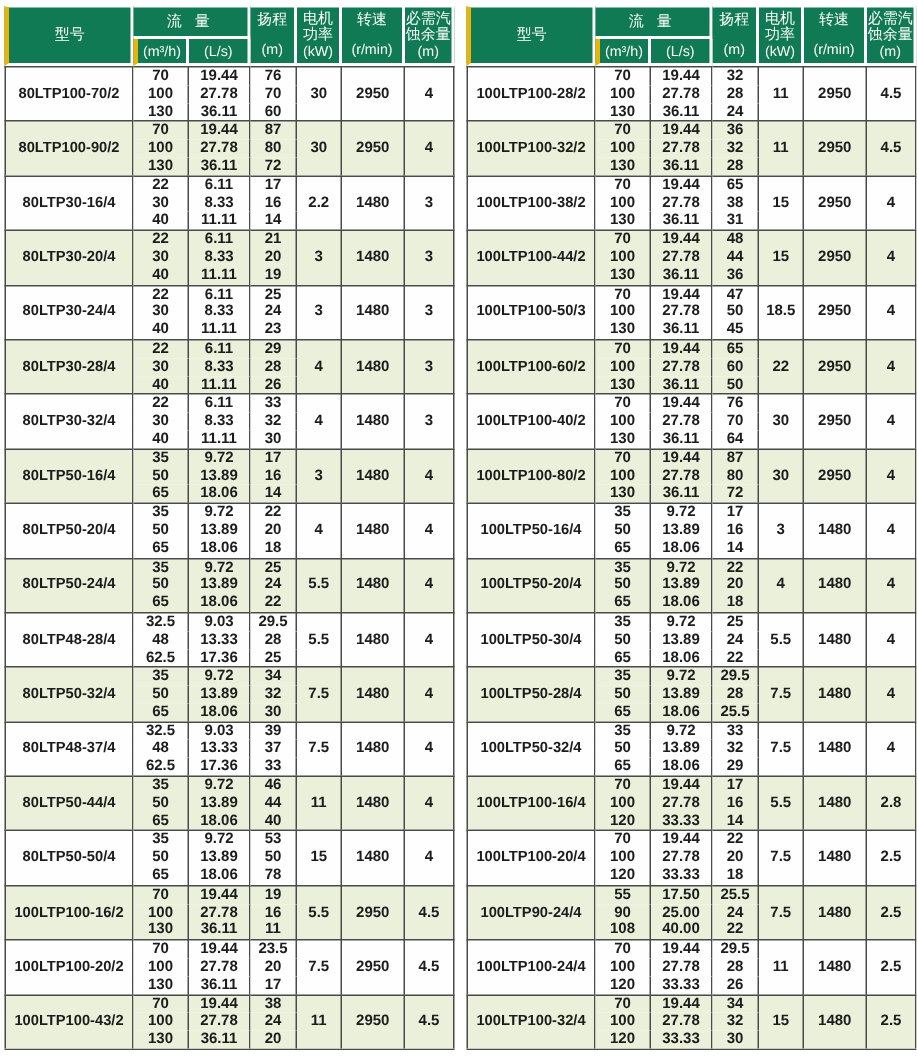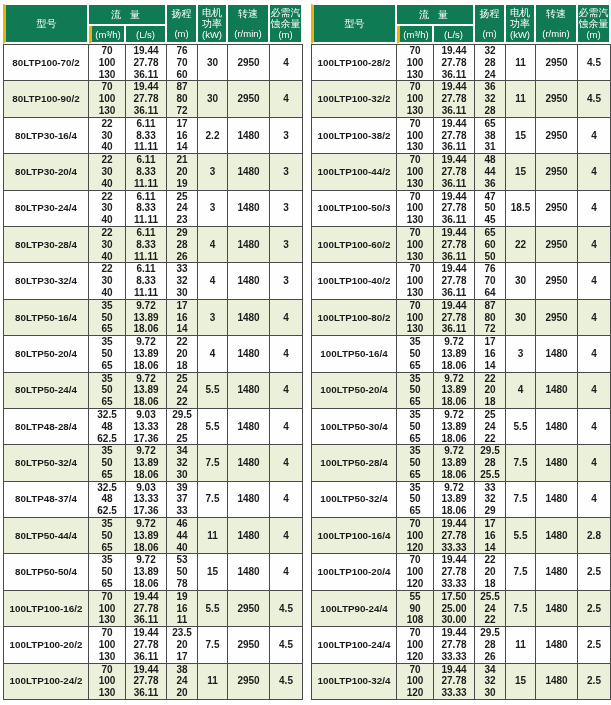--- a/index.html
+++ b/index.html
@@ -423,21 +423,21 @@
           <td class="c-num">100</td>
           <td class="c-num">27.78</td>
           <td class="c-num">20</td>
         </tr>
         <tr>
           <td class="c-num">130</td>
           <td class="c-num">36.11</td>
           <td class="c-num">17</td>
         </tr>
         <tr class="rs alt">
-          <td class="c-model" rowspan="3">100LTP100-24/2</td>
+          <td class="c-model" rowspan="3">100LTP100-43/2</td>
           <td class="c-num">70</td>
           <td class="c-num">19.44</td>
           <td class="c-num">38</td>
           <td class="c-num" rowspan="3">11</td>
           <td class="c-num" rowspan="3">2950</td>
           <td class="c-num" rowspan="3">4.5</td>
         </tr>
         <tr class="alt">
           <td class="c-num">100</td>
           <td class="c-num">27.78</td>
@@ -784,21 +784,21 @@
           <td class="c-num" rowspan="3">1480</td>
           <td class="c-num" rowspan="3">2.5</td>
         </tr>
         <tr class="alt">
           <td class="c-num">90</td>
           <td class="c-num">25.00</td>
           <td class="c-num">24</td>
         </tr>
         <tr class="alt">
           <td class="c-num">108</td>
-          <td class="c-num">30.00</td>
+          <td class="c-num">40.00</td>
           <td class="c-num">22</td>
         </tr>
         <tr class="rs">
           <td class="c-model" rowspan="3">100LTP100-24/4</td>
           <td class="c-num">70</td>
           <td class="c-num">19.44</td>
           <td class="c-num">29.5</td>
           <td class="c-num" rowspan="3">11</td>
           <td class="c-num" rowspan="3">1480</td>
           <td class="c-num" rowspan="3">2.5</td>

